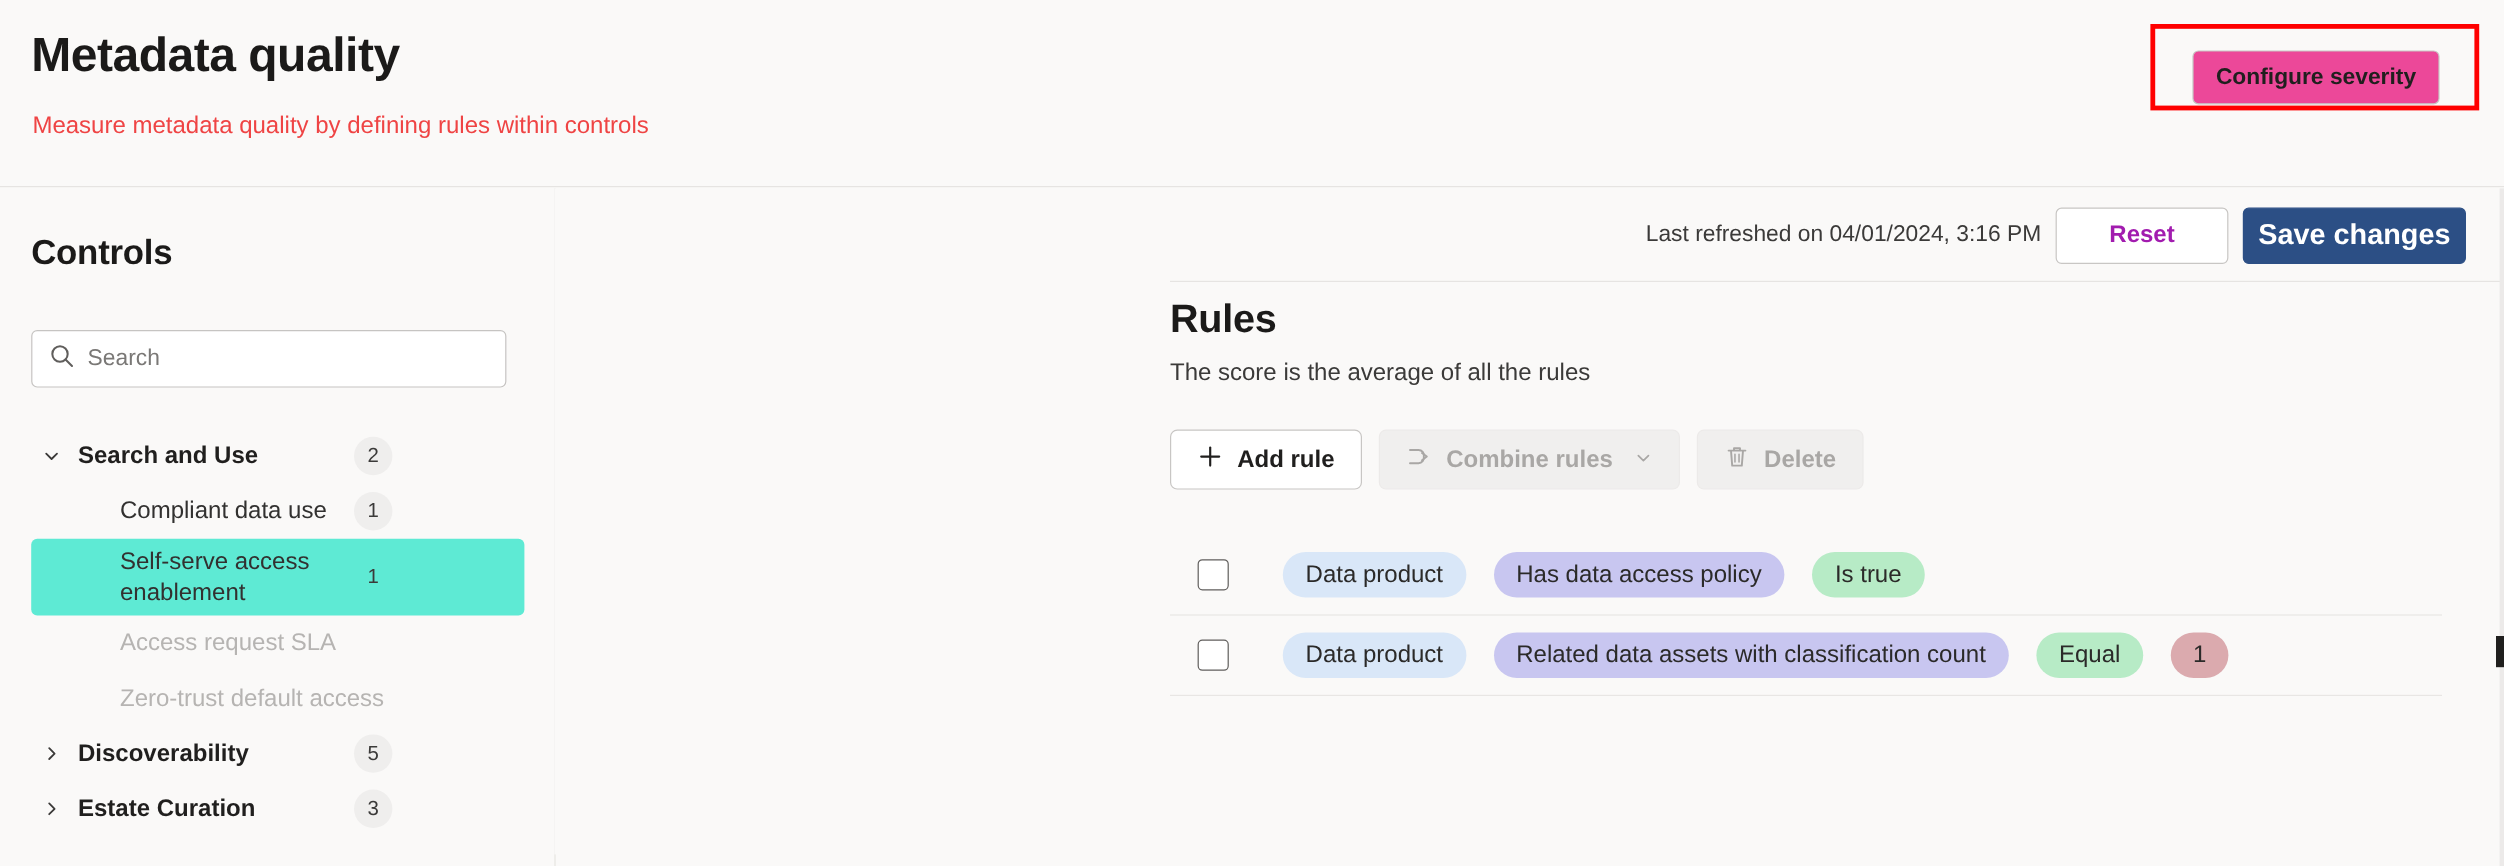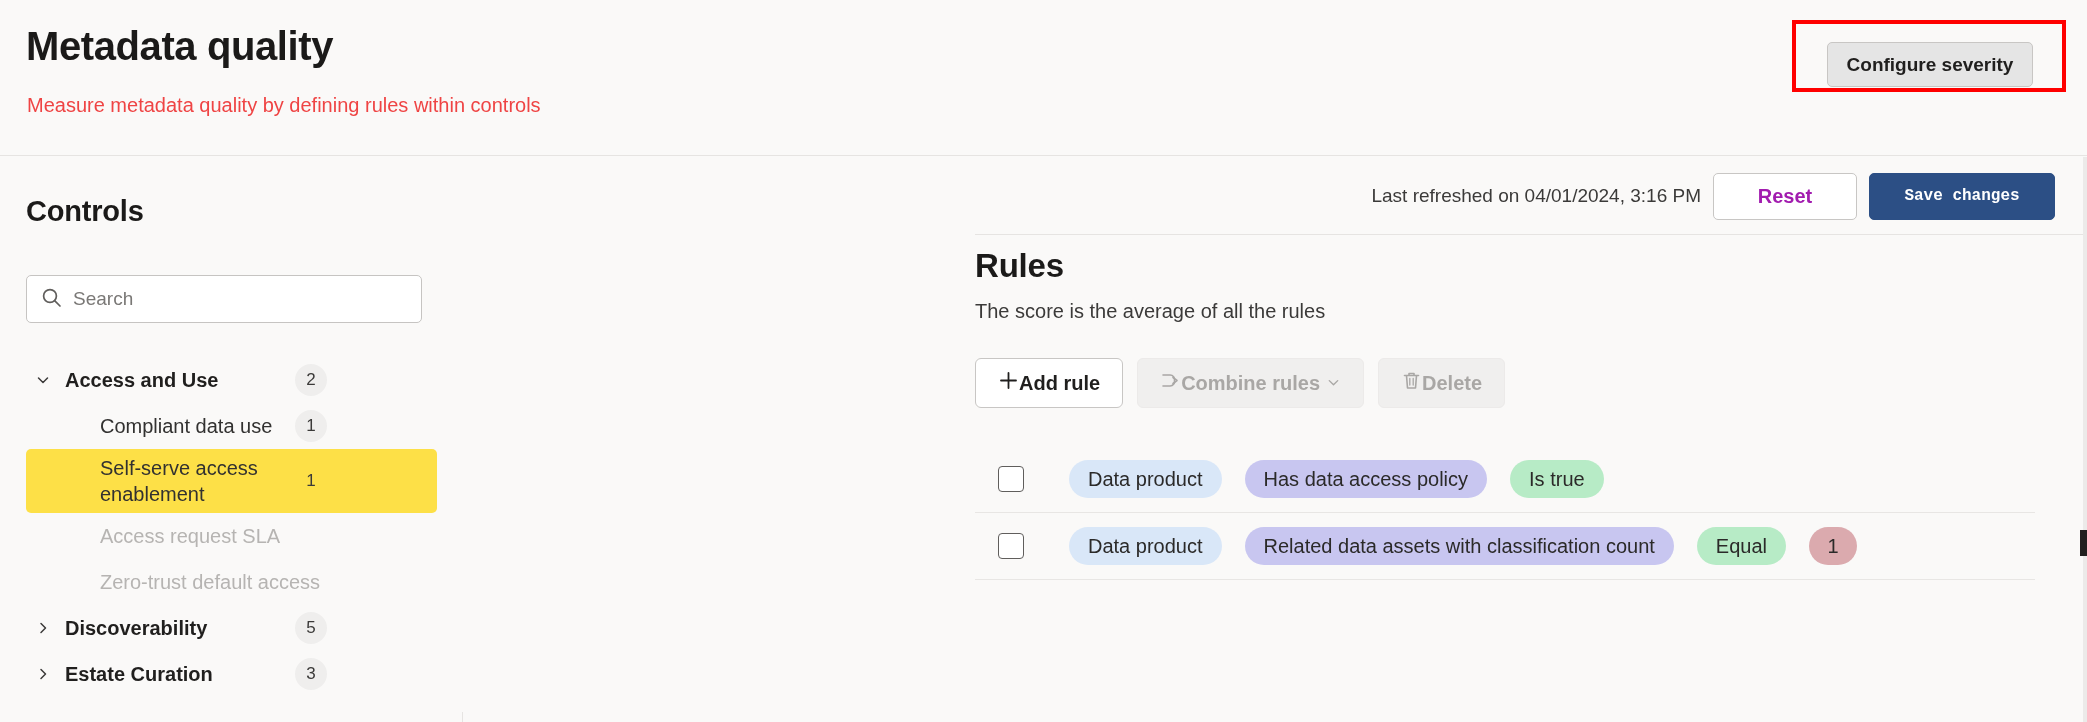--- a/index.html
+++ b/index.html
@@ -54,21 +54,21 @@
     left: 1792px; top: 20px;
     width: 274px; height: 72px;
     border: 4px solid #ff0000;
     background: transparent;
     pointer-events: none;
   }
   .configure-severity-btn {
     position: absolute;
     left: 1827px; top: 42px;
     width: 206px; height: 45px;
-    background: #e5e5e5;
+    background: #ec4899;
     border: 1px solid #c8c6c4;
     border-radius: 5px;
     font-family: "Liberation Sans", sans-serif;
     font-size: 19px;
     font-weight: 600;
     color: #201f1e;
     cursor: pointer;
     display: flex;
     align-items: center;
     justify-content: center;
@@ -162,21 +162,21 @@
     border-radius: 5px;
     cursor: pointer;
   }
   .tree-item .label {
     font-size: 20px;
     font-weight: 400;
     color: #323130;
     line-height: 27px;
     max-width: 250px;
   }
-  .tree-item.selected { background: #fde047; }
+  .tree-item.selected { background: #5eead4; }
   .tree-item.disabled { cursor: default; }
   .tree-item.disabled .label { color: #b6b4b2; }
   .tree-item .badge {
     right: 110px;
     background: transparent;
     color: #3b3a39;
   }
   .tree-item:not(.selected) .badge { background: #efeeed; }
   .tree-item.two-line { height: 64px; align-items: center; }
   .tree-item.two-line .label { line-height: 26px; }
@@ -216,22 +216,22 @@
     font-weight: 600;
     color: #a21caf;
     cursor: pointer;
     margin-right: 12px;
   }
   .btn-save {
     width: 186px; height: 47px;
     background: #2c4f85;
     border: 1px solid #2c4f85;
     border-radius: 5px;
-    font-family: Liberation Mono, monospace;
-    font-size: 16px;
+    font-family: Liberation Sans, sans-serif;
+    font-size: 24px;
     font-weight: 600;
     color: #ffffff;
     cursor: pointer;
   }
 
   .rules-section {
     position: absolute;
     left: 513px; top: 76px;
     width: 1060px;
   }
@@ -260,20 +260,21 @@
   .toolbar {
     display: flex;
     align-items: center;
     gap: 14px;
     margin-top: 34px;
   }
   .tb-btn {
     height: 50px;
     display: flex;
     align-items: center;
+    gap: 12px;
     padding: 0 22px;
     border-radius: 6px;
     font-family: "Liberation Sans", sans-serif;
     font-size: 20px;
     font-weight: 600;
     cursor: pointer;
   }
   .tb-btn.enabled {
     background: #ffffff;
     border: 1px solid #c8c6c4;
@@ -367,21 +368,21 @@
     </div>
 
     <div class="tree">
 
       <div class="tree-group-header">
         <span class="chev">
           <svg width="16" height="16" viewBox="0 0 16 16" fill="none">
             <path d="M3.5 6 L8 10.5 L12.5 6" stroke="#3b3a39" stroke-width="1.5" stroke-linecap="round" stroke-linejoin="round"></path>
           </svg>
         </span>
-        <span class="tree-group-label">Access and Use</span>
+        <span class="tree-group-label">Search and Use</span>
         <span class="badge">2</span>
       </div>
 
       <div class="tree-item">
         <span class="label">Compliant data use</span>
         <span class="badge">1</span>
       </div>
 
       <div class="tree-item selected two-line">
         <span class="label">Self-serve access enablement</span>

